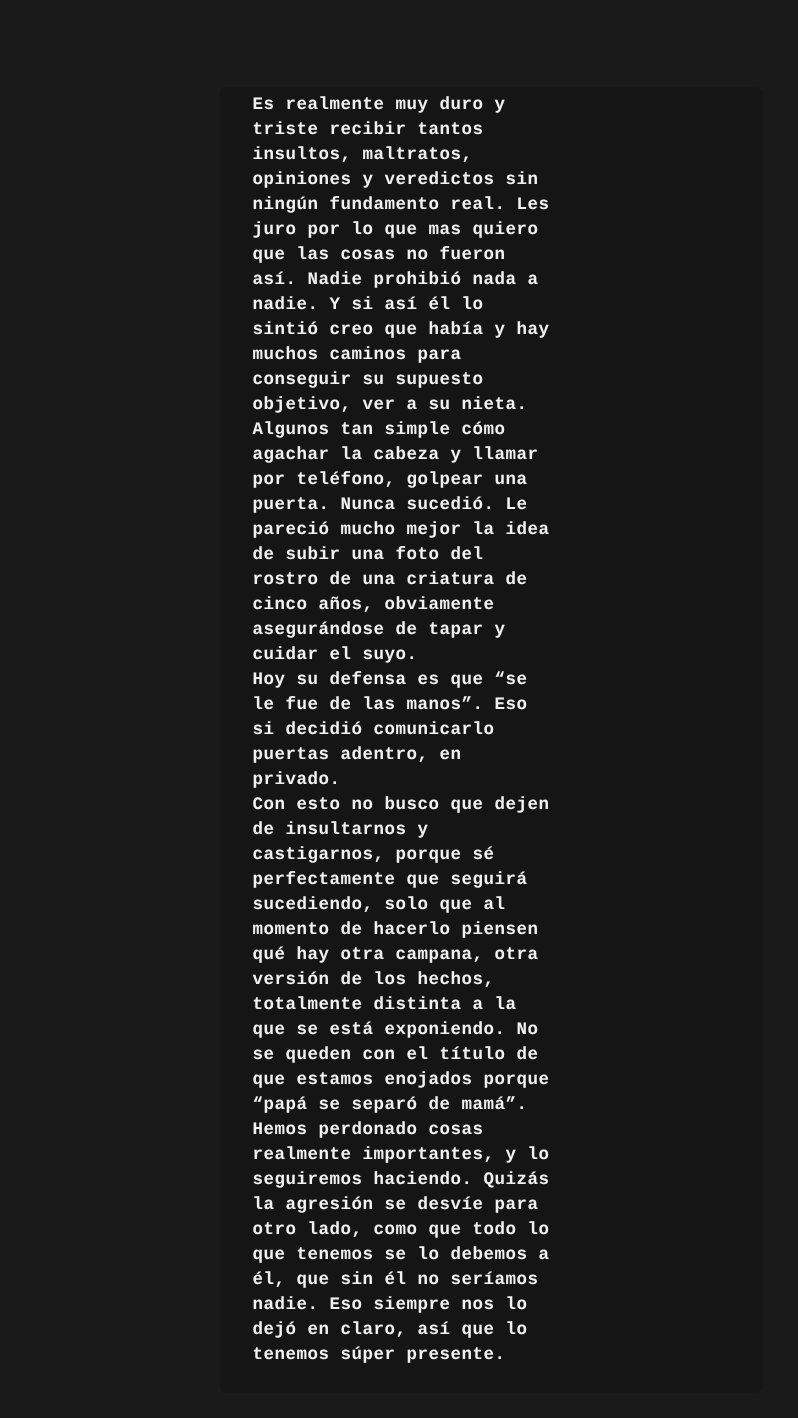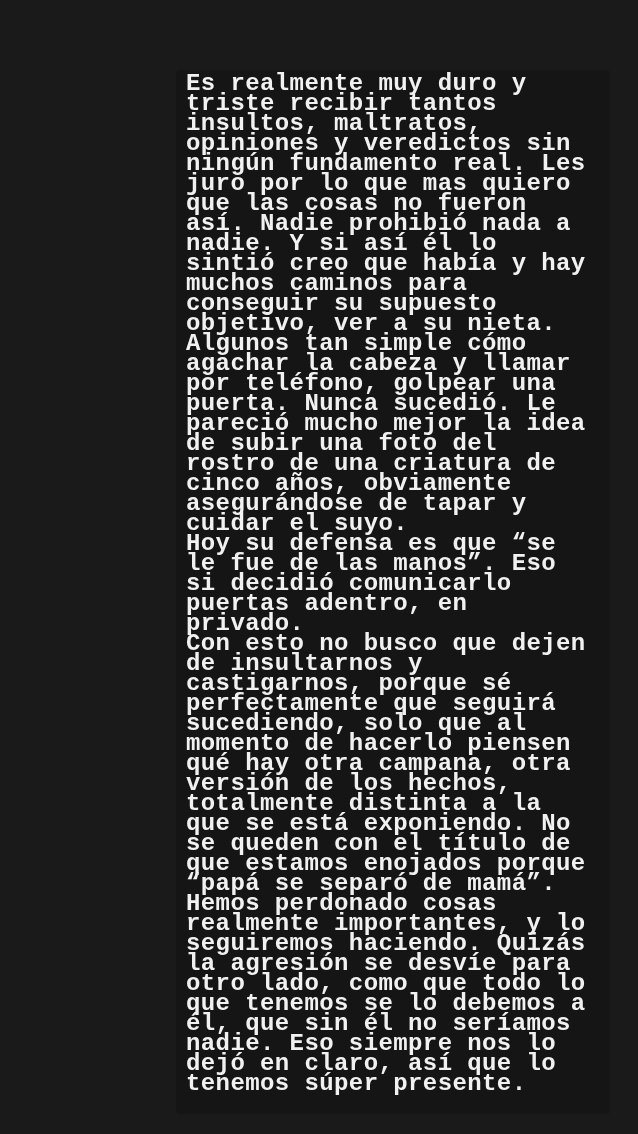--- a/index.html
+++ b/index.html
@@ -22,26 +22,26 @@
     position: absolute;
     left: 176px;
     top: 70px;
     width: 434px;
     height: 1044px;
     background: #151515;
     border-radius: 4px;
   }
   .story-text {
     position: absolute;
-    left: 186px;
+    left: 202px;
     top: 74px;
     margin: 0;
     font-family: "Liberation Mono", "DejaVu Sans Mono", monospace;
     font-weight: bold;
-    font-size: 24px;
+    font-size: 14px;
     line-height: 20px;
     letter-spacing: 0.4px;
     color: #f1f1f1;
     white-space: pre;
     text-align: left;
   }
 </style>
 </head>
 <body>
 

